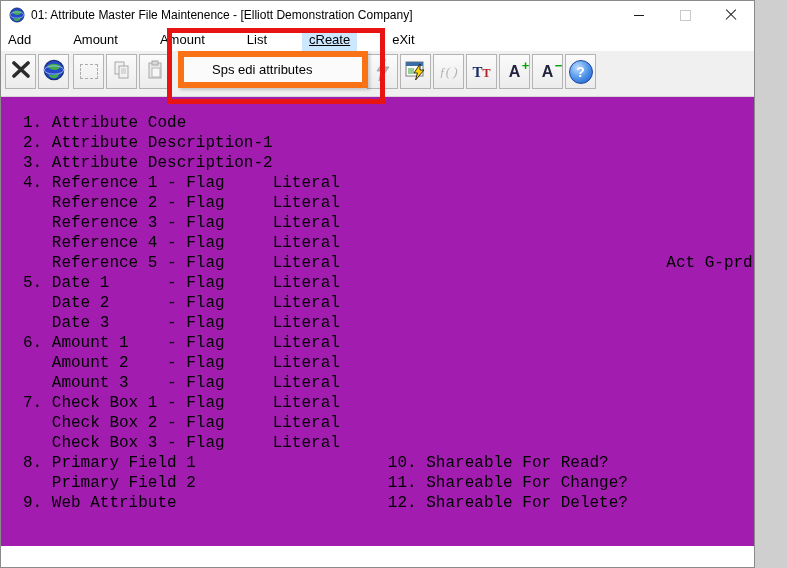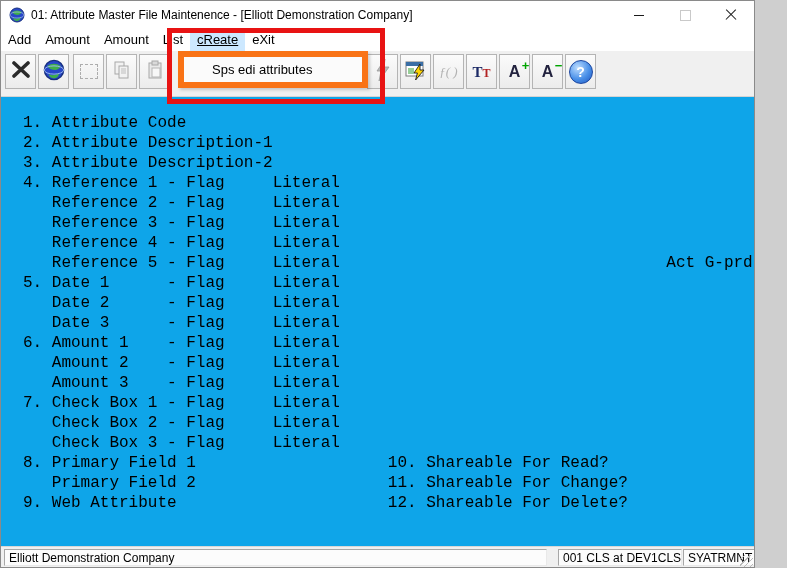--- a/index.html
+++ b/index.html
@@ -16,41 +16,41 @@
   .win-btn{width:46px;height:28px;display:flex;align-items:center;justify-content:center;}
   .min-glyph{width:10px;height:1px;background:#1a1a1a;display:block;}
   .max-glyph{width:9px;height:9px;border:1px solid #c9c9c9;display:block;}
   .close-glyph{position:relative;width:12px;height:12px;display:block;}
   .close-glyph::before,.close-glyph::after{
     content:"";position:absolute;left:-1px;top:5px;width:14px;height:1.4px;background:#1a1a1a;}
   .close-glyph::before{transform:rotate(45deg);}
   .close-glyph::after{transform:rotate(-45deg);}
   
   .menubar{position:absolute;left:0;top:28px;width:100%;height:22px;background:#ffffff;
-    display:flex;align-items:center;font-size:13px;}
+    display:flex;align-items:center;font-size:13px;gap:28px;}
   .menu-item{padding:2px 7px;line-height:18px;white-space:nowrap;cursor:default;}
   .menu-item.active{background:var(--menu_highlight);text-decoration:underline;}
   
   .toolbar{position:absolute;left:0;top:50px;width:100%;height:45px;background:#f0f0f0;
     border-bottom:1px solid #d4d4d4;}
   .tb-btn{position:absolute;top:3px;width:31px;height:35px;background:linear-gradient(#fbfbfb,#ececec);
     border:1px solid #b4b4b4;box-sizing:border-box;display:flex;align-items:center;justify-content:center;}
   .ic-dash{width:16px;height:13px;border:1px dashed #adadad;}
   .ic-fx{font-family:"Liberation Serif","DejaVu Serif",serif;font-style:italic;
     font-size:13px;color:#b2b2b2;white-space:nowrap;}
   .ic-tt .t1{font-family:"Liberation Serif","DejaVu Serif",serif;font-weight:bold;font-size:15px;color:#1c2a66;}
   .ic-tt .t2{font-family:"Liberation Serif","DejaVu Serif",serif;font-weight:bold;font-size:12px;color:#b22222;}
   .ic-a{position:relative;font-weight:bold;font-size:16px;color:#23233f;line-height:14px;}
   .ic-a .sign{position:absolute;top:-6px;right:-9px;font-size:13px;color:#00a400;font-weight:bold;}
   .ic-help{width:22px;height:22px;border-radius:50%;
     background:radial-gradient(circle at 35% 30%,#bcdcff,#4a90e8 55%,#1d55c0);
     border:1px solid #1d47a0;color:#fff;font-weight:bold;font-size:14px;
     display:flex;align-items:center;justify-content:center;}
   
-  .content{position:absolute;left:0;top:96px;width:100%;height:449px;background:#0ea5e9;}
+  .content{position:absolute;left:0;top:96px;width:100%;height:449px;background:#a21caf;}
   .content pre{
     margin:16px 0 0 22px;font-family:"Liberation Mono","DejaVu Sans Mono",monospace;
     font-size:16px;line-height:20px;color:#000;}
   
   .dropdown{position:absolute;left:177px;top:50px;width:178px;background:#fbfbfb;
     border:6px solid #f97316;box-shadow:2px 2px 3px rgba(0,0,0,0.18);
     padding:2px 0;z-index:20;font-size:13px;}
   .dd-item{height:21px;line-height:21px;padding-left:28px;white-space:nowrap;cursor:default;}
   
   .annotation{position:absolute;left:166px;top:27px;width:218px;height:76px;
@@ -199,20 +199,14 @@
    Primary Field 2                    11. Shareable For Change?
 9. Web Attribute                      12. Shareable For Delete?</pre>
   </div>
 
   <div class="dropdown">
     <div class="dd-item">Sps edi attributes</div>
   </div>
 
   <div class="annotation"></div>
 
-  <div class="statusbar">
-    <div class="sb-panel sb1">Elliott Demonstration Company</div>
-    <div class="sb-panel sb2">001 CLS at DEV1CLS</div>
-    <div class="sb-panel sb3">SYATRMNT</div>
-    <div class="grip"></div>
-  </div>
 
 </div>
 
 </body></html>

